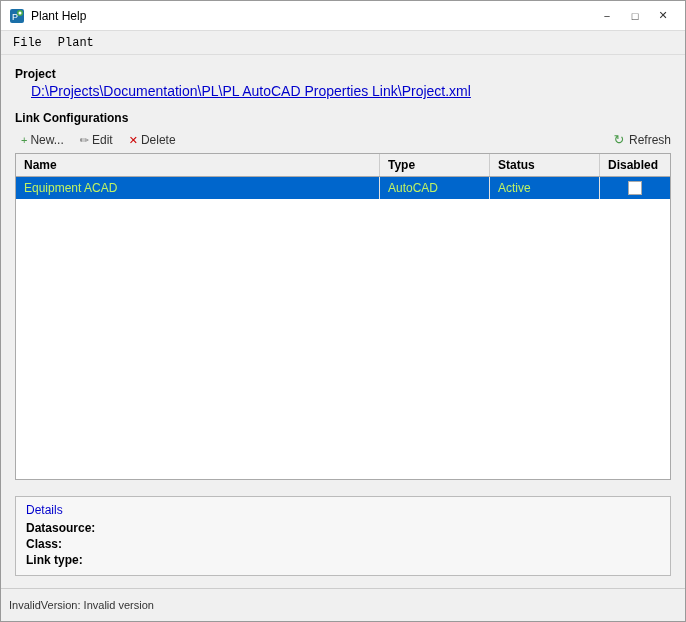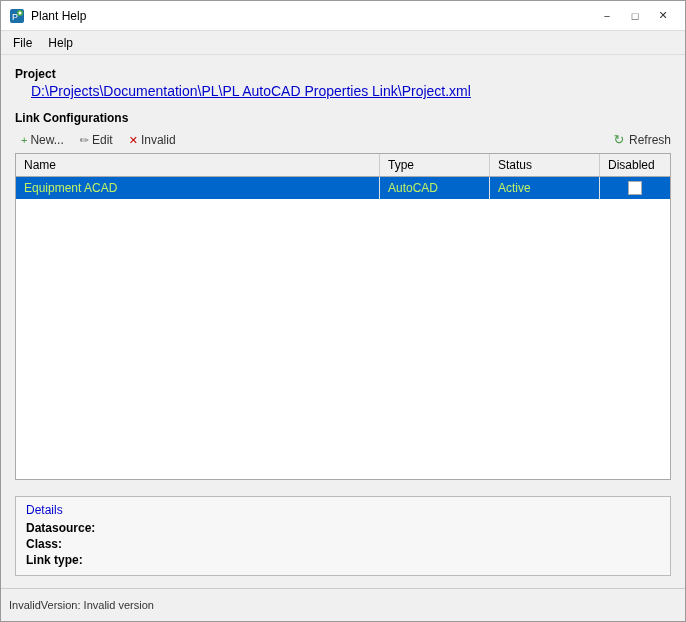--- a/index.html
+++ b/index.html
@@ -56,20 +56,21 @@
       color: #333;
     }
     .menu-bar {
       background: #f0f0f0;
       height: 24px;
       display: flex;
       align-items: center;
       padding: 0 4px;
       border-bottom: 1px solid #ddd;
       flex-shrink: 0;
+      font-family: Liberation Mono, monospace;
     }
     .menu-item {
       padding: 2px 8px;
       cursor: pointer;
       font-size: 12px;
       height: 100%;
       display: flex;
       align-items: center;
     }
     .content {
@@ -147,20 +148,21 @@
       grid-template-columns: 1fr 110px 110px 70px;
       background: #f0f0f0;
       border-bottom: 1px solid #aaa;
       font-size: 12px;
       font-weight: normal;
       flex-shrink: 0;
     }
     .th {
       padding: 4px 8px;
       border-right: 1px solid #ccc;
+      font-weight: bold;
     }
     .th:last-child { border-right: none; }
     .table-body {
       flex: 1;
       overflow-y: auto;
     }
     .table-row {
       display: grid;
       grid-template-columns: 1fr 110px 110px 70px;
       cursor: pointer;
@@ -259,21 +261,21 @@
     </div>
     <div class="title-bar-right">
       <button class="win-btn">−</button>
       <button class="win-btn">□</button>
       <button class="win-btn close">✕</button>
     </div>
   </div>
 
   <div class="menu-bar">
     <div class="menu-item">File</div>
-    <div class="menu-item">Help</div>
+    <div class="menu-item">Plant</div>
   </div>
 
   <div class="content">
 
     <div class="section-label">Project</div>
     <div class="project-path">D:\Projects\Documentation\PL\PL AutoCAD Properties Link\Project.xml</div>
 
     <div class="link-configurations-label">Link Configurations</div>
 
     <div class="toolbar">
@@ -281,21 +283,21 @@
         <button class="toolbar-btn">
           <span class="icon icon-new">+</span>
           <span>New...</span>
         </button>
         <button class="toolbar-btn">
           <span class="icon icon-edit">✏</span>
           <span>Edit</span>
         </button>
         <button class="toolbar-btn">
           <span class="icon icon-delete">✕</span>
-          <span>Invalid</span>
+          <span>Delete</span>
         </button>
       </div>
       <button class="refresh-btn">
         <span class="refresh-icon">↻</span>
         <span>Refresh</span>
       </button>
     </div>
 
     <div class="table-container">
       <div class="table-header">

